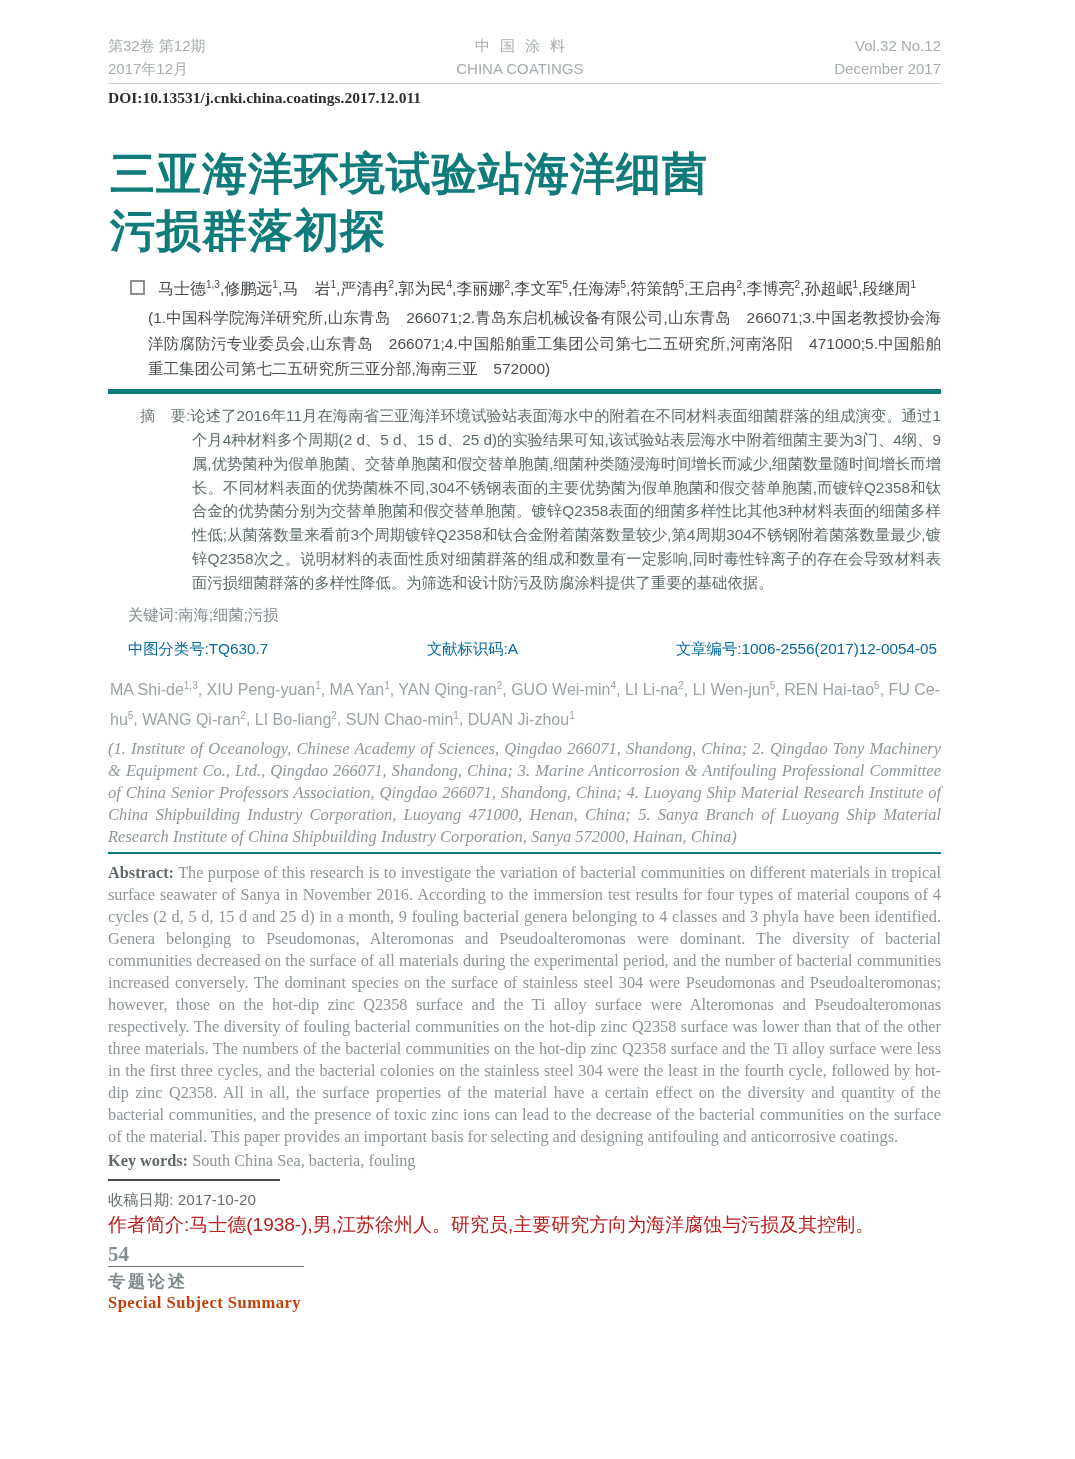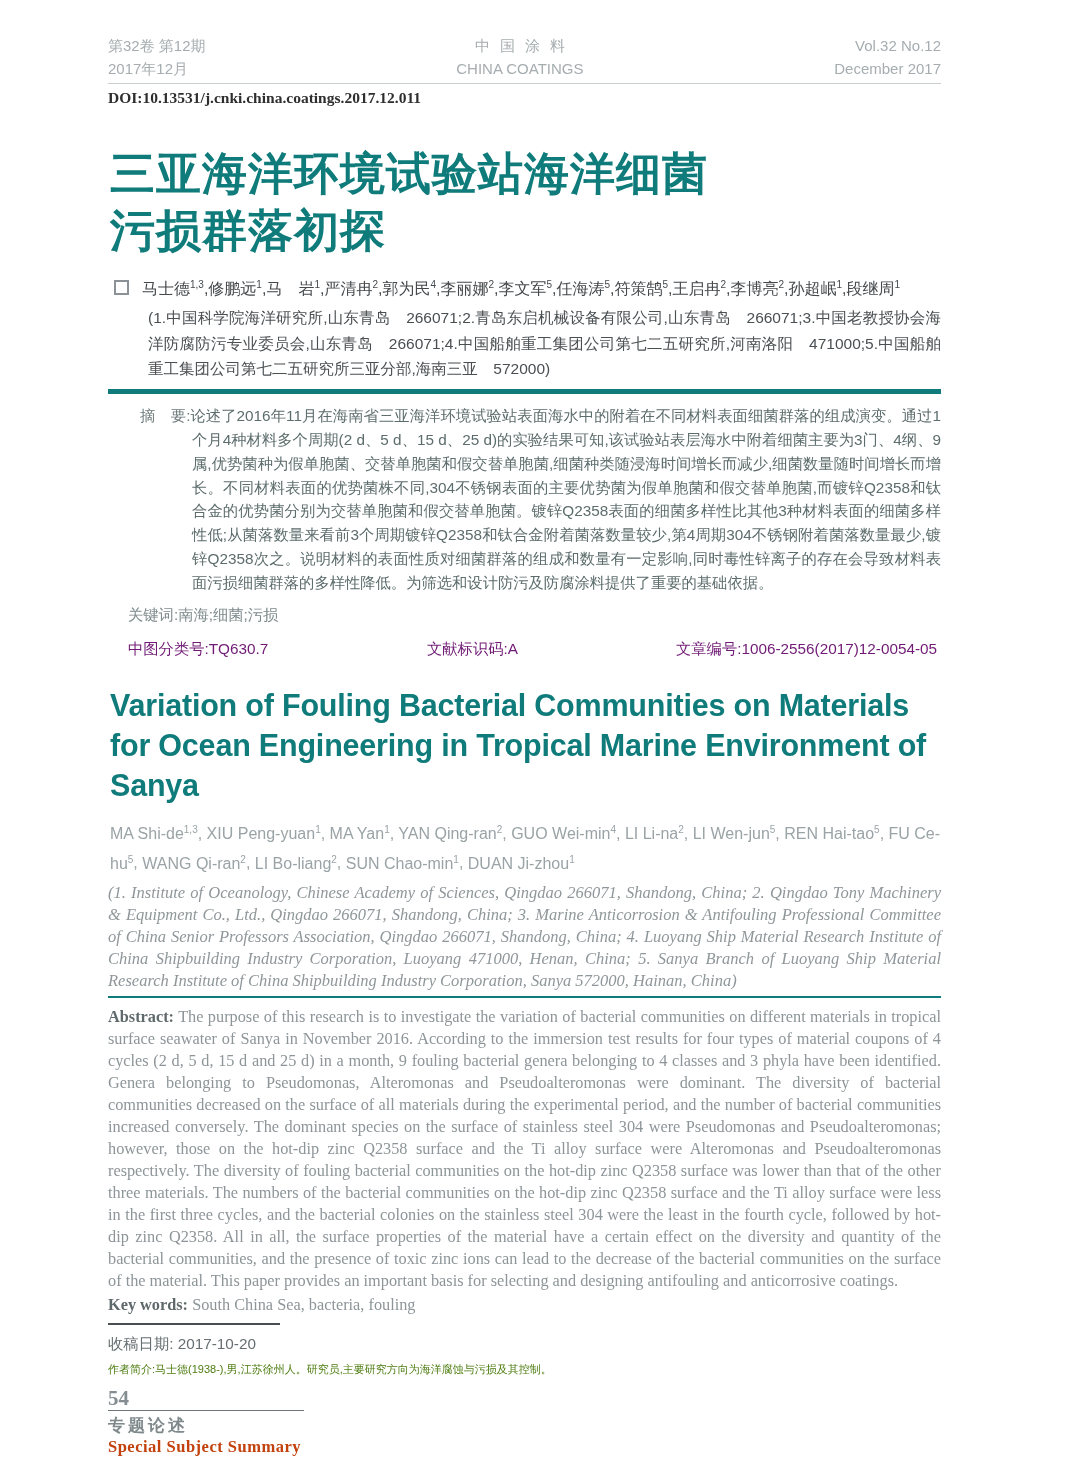--- a/index.html
+++ b/index.html
@@ -13,50 +13,50 @@
   .jh-left,.jh-center,.jh-right{white-space:nowrap;}
   .jh-center{text-align:center;}
   .jh-center .spaced{letter-spacing:10px;padding-left:10px;}
   .jh-right{text-align:right;}
   .doi{font-family:"Liberation Serif","DejaVu Serif",serif;font-weight:700;color:#2e2e2e;
        font-size:15.5px;margin-top:5px;}
   
   .title-cn{margin:38px 0 0 2px;color:var(--accent,#0f7b7a);font-size:45px;line-height:57px;
             font-weight:800;letter-spacing:1px;}
   
-  .authors-cn{margin:14px 0 0 6px;color:#45494c;font-size:16px;line-height:24px;}
+  .authors-cn{margin:14px 0 0 22px;color:#45494c;font-size:16px;line-height:24px;}
   .sq{display:inline-block;width:11px;height:11px;border:2px solid #8b9194;margin-right:13px;
       vertical-align:-1px;}
   sup{font-size:10px;}
   .affil-cn{margin:4px 0 0 40px;color:#4a4f52;font-size:15.5px;line-height:25.5px;text-align:justify;}
   .teal-bar{height:5px;background:var(--accent,#0f7b7a);margin-top:7px;}
   
   .abstract-cn{margin:10px 0 0 32px;padding-left:52px;text-indent:-52px;color:#5d6c6c;
                font-size:15.3px;line-height:23.9px;text-align:justify;}
   .abstract-cn .label{color:#6e797b;}
   .kw-cn{margin:8px 0 0 20px;color:#7e8a8c;font-size:15.3px;line-height:24px;}
   .meta-row{display:grid;grid-template-columns:299px 249px auto;margin:10px 0 10px 20px;
-            color:#701a75;font-size:15.3px;line-height:24px;}
+            color:#0369a1;font-size:15.3px;line-height:24px;}
   
   .title-en{margin:24px 0 0 2px;color:var(--accent,#0f7b7a);font-size:30.5px;line-height:40px;
             font-weight:700;letter-spacing:-0.2px;}
   .authors-en{margin:12px 0 0 2px;color:#9aa3a6;font-size:16px;line-height:25px;}
   .affil-en{margin:6px 0 0 0;color:#8f979a;font-family:"Liberation Serif","DejaVu Serif",serif;
             font-style:italic;font-size:16.5px;line-height:22px;text-align:justify;}
   .teal-line{height:0;border-top:2.5px solid var(--accent,#0f7b7a);margin-top:4px;}
   .abstract-en{margin:8px 0 0 0;color:#8d9598;font-family:"Liberation Serif","DejaVu Serif",serif;
                font-size:16.3px;line-height:22px;text-align:justify;}
   .label-en{font-weight:700;color:#5f696b;}
   .kw-en{margin:0;color:#8d9598;font-family:"Liberation Serif","DejaVu Serif",serif;
          font-size:16.3px;line-height:25.2px;}
   
   .footnote{margin-top:6px;}
   .fn-rule{width:172px;border-top:2px solid #4a4f52;}
   .fn-received{margin:7px 0 0 0;color:#676f72;font-size:15.3px;line-height:24px;}
-  .fn-bio{margin:1px 0 0 0;color:#4d7c0f;font-size:11px;line-height:24px;}
+  .fn-bio{margin:1px 0 0 0;color:#b91c1c;font-size:19px;line-height:24px;}
   
   .pagefoot{margin-top:6px;font-family:Liberation Serif, serif;}
   .pnum{color:#848d91;font-size:21px;font-weight:700;line-height:22px;}
   .pnum-rule{width:196px;border-top:1.5px solid #6d767b;margin-top:1px;}
   .col-cn{margin-top:4px;color:#7f898c;font-size:17px;font-weight:700;letter-spacing:3px;line-height:21px;}
   .col-en{color:#c2410c;font-size:16.5px;font-weight:700;letter-spacing:.5px;line-height:21px;}
 </style>
 </head>
 <body>
 
@@ -89,21 +89,20 @@
   <p class="abstract-cn"><span class="label">摘　要:</span><span>论述了2016年11月在海南省三亚海洋环境试验站表面海水中的附着在不同材料表面细菌群落的组成演变。通过1个月4种材料多个周期(2 d、5 d、15 d、25 d)的实验结果可知,该试验站表层海水中附着细菌主要为3门、4纲、9属,优势菌种为假单胞菌、交替单胞菌和假交替单胞菌,细菌种类随浸海时间增长而减少,细菌数量随时间增长而增长。不同材料表面的优势菌株不同,304不锈钢表面的主要优势菌为假单胞菌和假交替单胞菌,而镀锌Q2358和钛合金的优势菌分别为交替单胞菌和假交替单胞菌。镀锌Q2358表面的细菌多样性比其他3种材料表面的细菌多样性低;从菌落数量来看前3个周期镀锌Q2358和钛合金附着菌落数量较少,第4周期304不锈钢附着菌落数量最少,镀锌Q2358次之。说明材料的表面性质对细菌群落的组成和数量有一定影响,同时毒性锌离子的存在会导致材料表面污损细菌群落的多样性降低。为筛选和设计防污及防腐涂料提供了重要的基础依据。</span></p>
 
   <p class="kw-cn"><span>关键词:</span><span>南海;细菌;污损</span></p>
 
   <div class="meta-row">
     <span>中图分类号:TQ630.7</span>
     <span>文献标识码:A</span>
     <span>文章编号:1006-2556(2017)12-0054-05</span>
   </div>
 
-  <h2 class="title-en">Variation of Fouling Bacterial Communities on Materials for Ocean Engineering in Tropical Marine Environment of Sanya</h2>
 
   <p class="authors-en"><span><span>MA Shi-de</span><sup>1,3</sup></span>, <span><span>XIU Peng-yuan</span><sup>1</sup></span>, <span><span>MA Yan</span><sup>1</sup></span>, <span><span>YAN Qing-ran</span><sup>2</sup></span>, <span><span>GUO Wei-min</span><sup>4</sup></span>, <span><span>LI Li-na</span><sup>2</sup></span>, <span><span>LI Wen-jun</span><sup>5</sup></span>, <span><span>REN Hai-tao</span><sup>5</sup></span>, <span><span>FU Ce-hu</span><sup>5</sup></span>, <span><span>WANG Qi-ran</span><sup>2</sup></span>, <span><span>LI Bo-liang</span><sup>2</sup></span>, <span><span>SUN Chao-min</span><sup>1</sup></span>, <span><span>DUAN Ji-zhou</span><sup>1</sup></span></p>
 
   <p class="affil-en">(1. Institute of Oceanology, Chinese Academy of Sciences, Qingdao 266071, Shandong, China; 2. Qingdao Tony Machinery &amp; Equipment Co., Ltd., Qingdao 266071, Shandong, China; 3. Marine Anticorrosion &amp; Antifouling Professional Committee of China Senior Professors Association, Qingdao 266071, Shandong, China; 4. Luoyang Ship Material Research Institute of China Shipbuilding Industry Corporation, Luoyang 471000, Henan, China; 5. Sanya Branch of Luoyang Ship Material Research Institute of China Shipbuilding Industry Corporation, Sanya 572000, Hainan, China)</p>
 
   <div class="teal-line"></div>
 
   <p class="abstract-en"><span class="label-en">Abstract:</span>
     <span>The purpose of this research is to investigate the variation of bacterial communities on different materials in tropical surface seawater of Sanya in November 2016. According to the immersion test results for four types of material coupons of 4 cycles (2 d, 5 d, 15 d and 25 d) in a month, 9 fouling bacterial genera belonging to 4 classes and 3 phyla have been identified. Genera belonging to Pseudomonas, Alteromonas and Pseudoalteromonas were dominant. The diversity of bacterial communities decreased on the surface of all materials during the experimental period, and the number of bacterial communities increased conversely. The dominant species on the surface of stainless steel 304 were Pseudomonas and Pseudoalteromonas; however, those on the hot-dip zinc Q2358 surface and the Ti alloy surface were Alteromonas and Pseudoalteromonas respectively. The diversity of fouling bacterial communities on the hot-dip zinc Q2358 surface was lower than that of the other three materials. The numbers of the bacterial communities on the hot-dip zinc Q2358 surface and the Ti alloy surface were less in the first three cycles, and the bacterial colonies on the stainless steel 304 were the least in the fourth cycle, followed by hot-dip zinc Q2358. All in all, the surface properties of the material have a certain effect on the diversity and quantity of the bacterial communities, and the presence of toxic zinc ions can lead to the decrease of the bacterial communities on the surface of the material. This paper provides an important basis for selecting and designing antifouling and anticorrosive coatings.</span></p>
 

